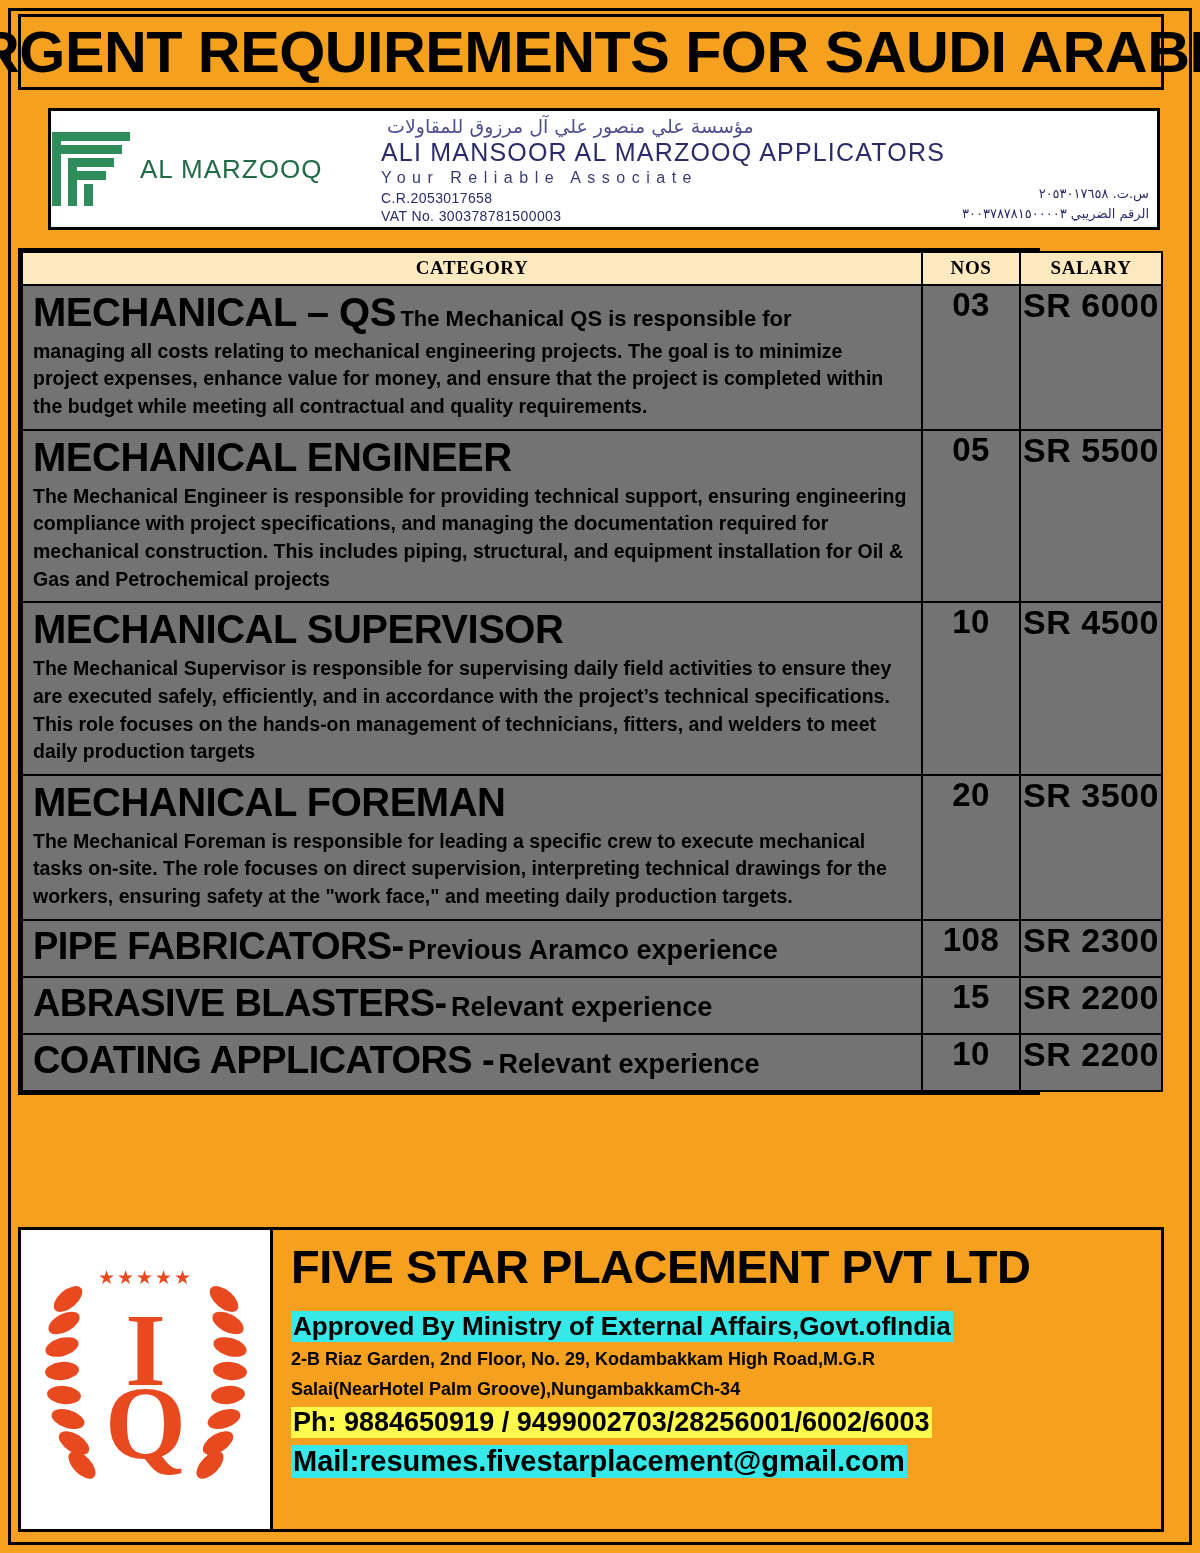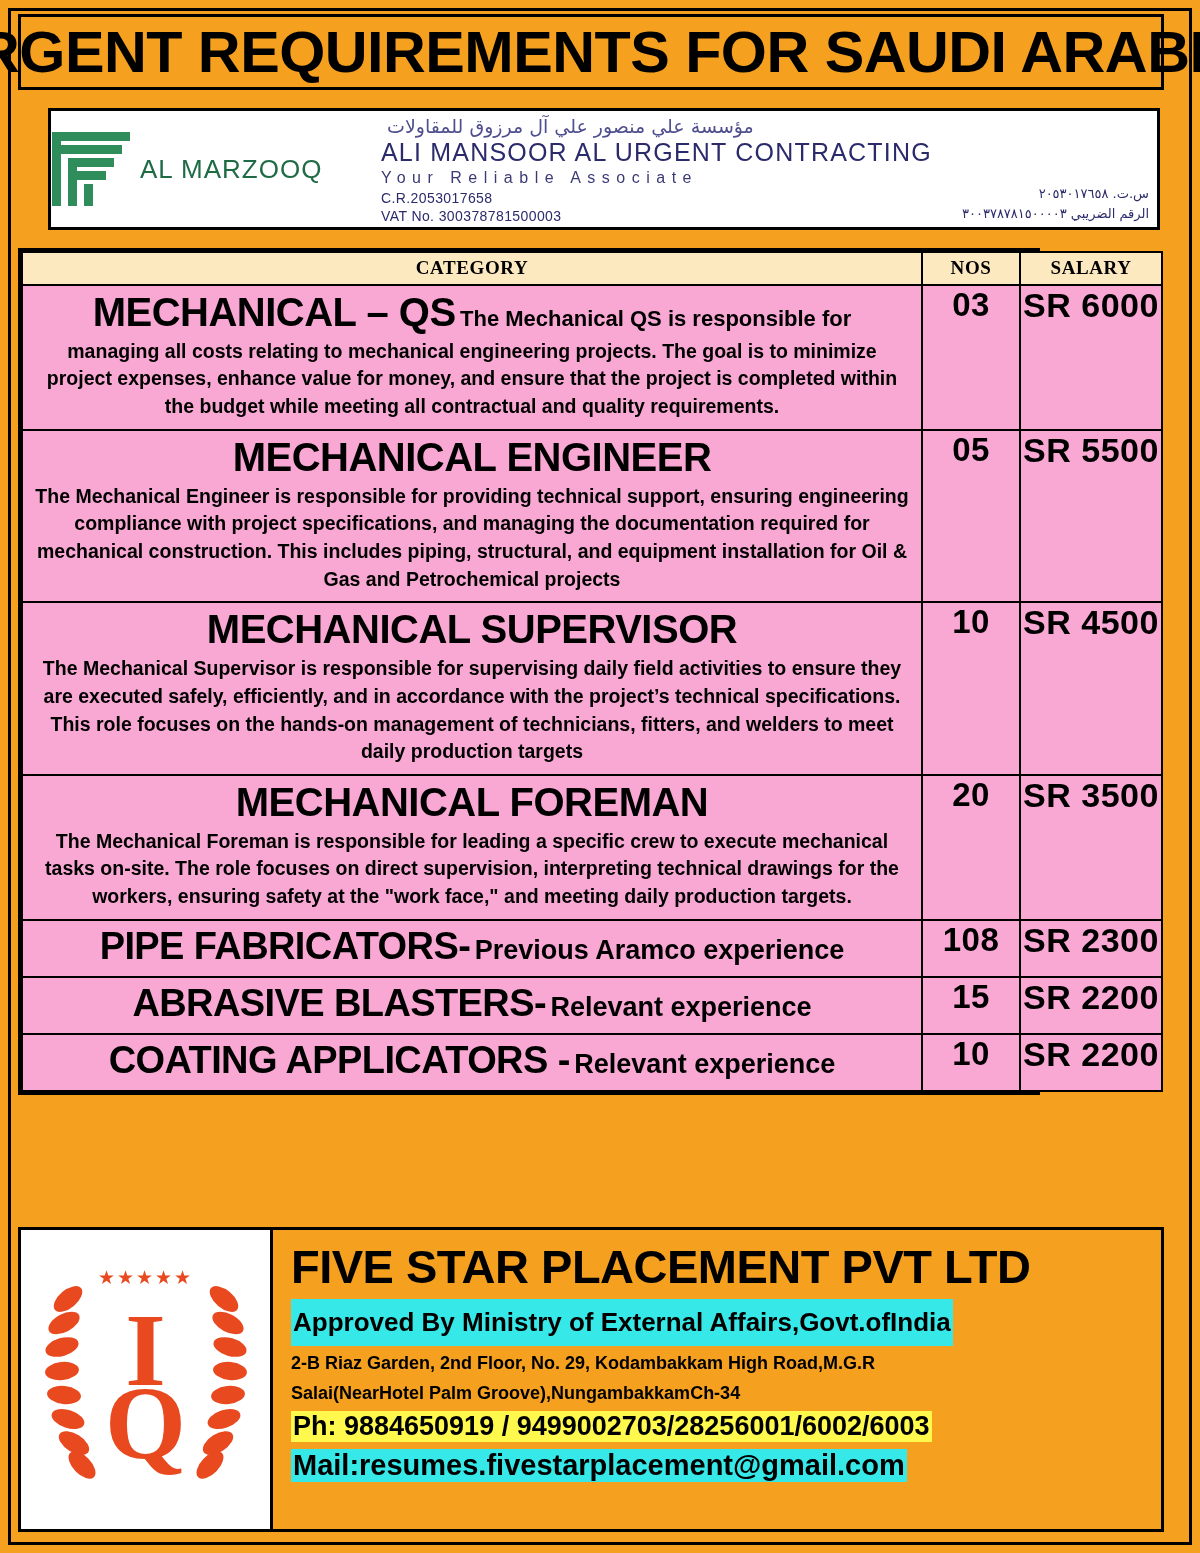--- a/index.html
+++ b/index.html
@@ -161,22 +161,21 @@
     border-collapse: collapse;
     table-layout: fixed;
   }
   table.jobs col.c-cat { width: 900px; }
   table.jobs col.c-nos { width: 98px; }
   table.jobs col.c-sal { width: 142px; }
   table.jobs th, table.jobs td {
     border: 2px solid #000;
     box-sizing: border-box;
     vertical-align: top;
-    background: #f9a8d4;
-    text-align: center;
+    background: #737373;
   }
   table.jobs thead th {
     font-family: "Liberation Serif", serif;
     font-weight: bold;
     font-size: 19px;
     text-align: center;
     padding: 4px 0 5px;
     letter-spacing: 0.6px;
     background: #fde9c0;
   }
@@ -314,22 +313,22 @@
     line-height: 1.05;
     color: #000;
   }
   .approved {
     display: inline-block;
     background: #36e8e8;
     font-family: "Liberation Sans", sans-serif;
     font-weight: bold;
     font-size: 26px;
     color: #000;
-    margin-top: 8px;
-    padding: 8px 2px;
+    margin-top: 20px;
+    padding: 0 2px;
   }
   .addr {
     font-family: "Liberation Sans", sans-serif;
     font-weight: bold;
     font-size: 18px;
     color: #000;
     line-height: 1.35;
     margin-top: 5px;
   }
   .phone {
@@ -371,21 +370,21 @@
         <i style="left:16px;top:26px;width:46px;height:9px;"></i>
         <i style="left:24px;top:39px;width:30px;height:9px;"></i>
         <i style="left:0;top:0;width:9px;height:74px;"></i>
         <i style="left:16px;top:26px;width:9px;height:48px;"></i>
         <i style="left:32px;top:52px;width:9px;height:22px;"></i>
       </div>
       <div class="logo-name">AL MARZOOQ</div>
     </div>
     <div class="company-text">
       <div class="arabic-line">مؤسسة علي منصور علي آل مرزوق للمقاولات</div>
-      <div class="company-en">ALI MANSOOR AL URGENT CONTRACTING</div>
+      <div class="company-en">ALI MANSOOR AL MARZOOQ APPLICATORS</div>
       <div class="company-tag">Your Reliable Associate</div>
       <div class="company-cr">C.R.2053017658</div>
       <div class="company-vat">VAT No. 300378781500003</div>
       <div class="company-right">
         <div>س.ت. ٢٠٥٣٠١٧٦٥٨</div>
         <div>الرقم الضريبي ٣٠٠٣٧٨٧٨١٥٠٠٠٠٣</div>
       </div>
     </div>
   </div>
 

